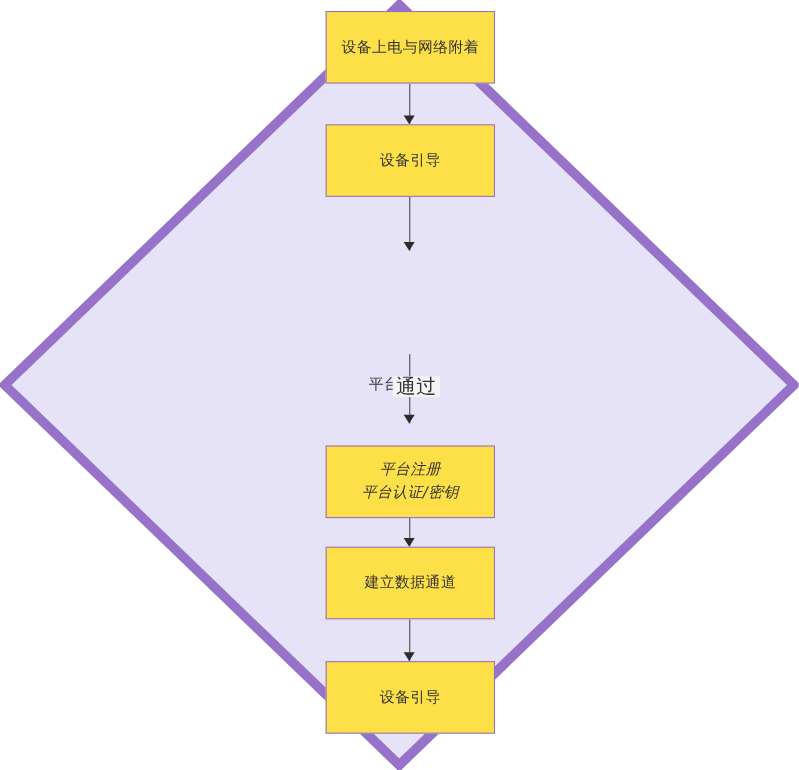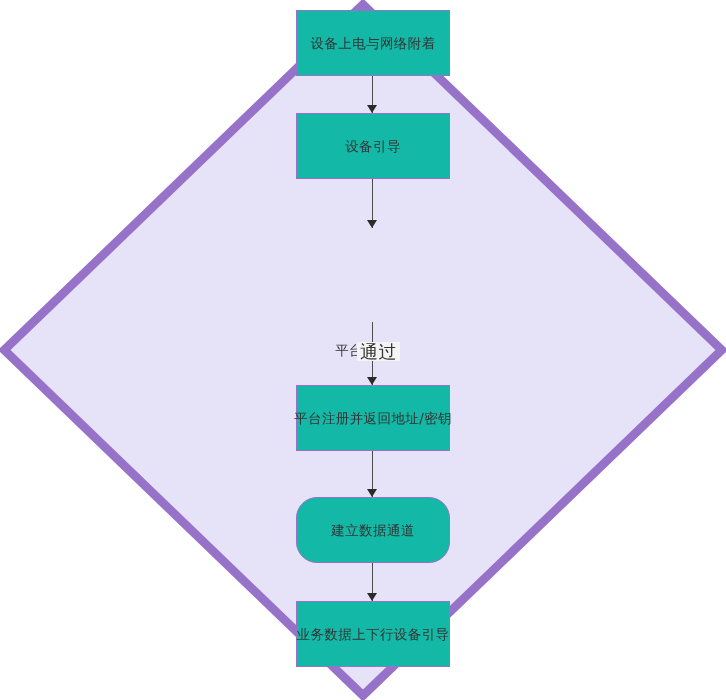--- a/index.html
+++ b/index.html
@@ -22,23 +22,24 @@
     top: 0;
     width: 726px;
     height: 700px;
   }
 
   
   .node {
     position: absolute;
     box-sizing: border-box;
     display: flex;
+    flex-direction: column;
     align-items: center;
     justify-content: center;
-    background: #14b8a6;
+    background: #fde047;
     border: 1px solid #9673c8;
     color: #333333;
     font-size: 13.5px;
     line-height: 21px;
     text-align: center;
     letter-spacing: 0.4px;
     z-index: 3;
   }
   .node .line {
     display: block;
@@ -147,27 +148,26 @@
     <span class="line">设备引导</span>
   </div>
 
   <div class="node-decision">
     <svg class="diamond-shape" viewBox="0 0 102 95" preserveAspectRatio="none">
       <polygon points="51,0.6 101.4,47.5 51,94.4 0.6,47.5" fill="#e6e2f8" stroke="#9673c8" stroke-width="1.2"></polygon>
     </svg>
     <div class="diamond-label">平台认证</div>
   </div>
 
-  <div class="node node-process" style="top:385px;">
+  <div class="node node-process" style="top:405px;font-style:italic;">
     <span class="line">平台注册</span>
-    <span class="line">并返回地址/密钥</span>
+    <span class="line">平台认证/密钥</span>
   </div>
 
-  <div class="node node-process" style="top:497px;border-radius:21px;">
+  <div class="node node-process" style="top:497px;">
     <span class="line">建立数据通道</span>
   </div>
 
   <div class="node node-process" style="top:601px;">
-    <span class="line">业务数据上下行</span>
     <span class="line">设备引导</span>
   </div>
 
 </div>
 
 </body></html>

